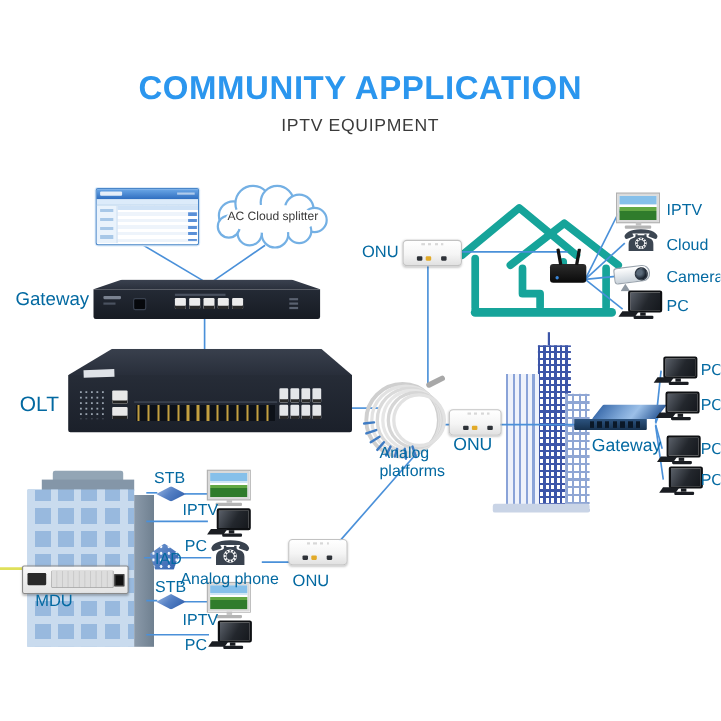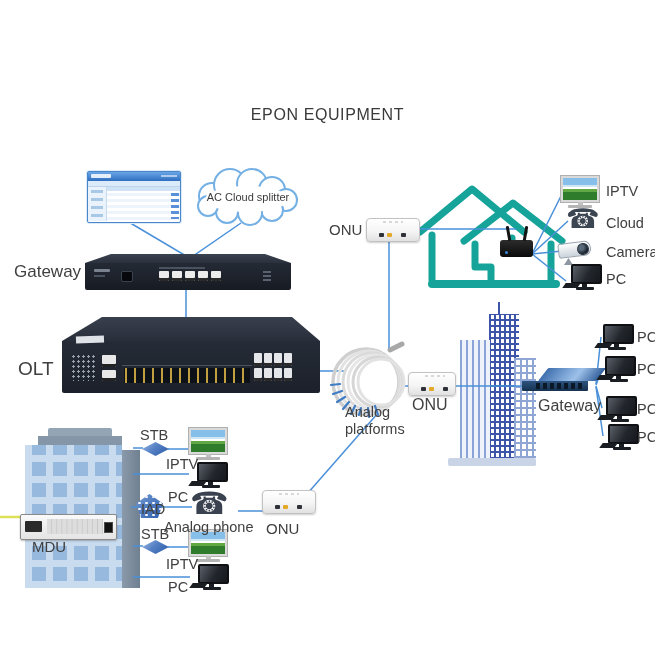--- a/index.html
+++ b/index.html
@@ -1,19 +1,19 @@
 <!DOCTYPE html>
 <html><head>
 <meta charset="utf-8">
 <style>
   html,body{margin:0;padding:0;background:#fff;}
   .stage{position:relative;width:655px;height:655px;background:#fff;overflow:hidden;
          font-family:"Liberation Sans",sans-serif;color:#3f3f3f;}
   .abs{position:absolute;}
-  .label{position:absolute;font-size:14.5px;color:#404040;white-space:nowrap;z-index:6;}
+  .label{position:absolute;font-size:14.5px;color:#0369a1;white-space:nowrap;z-index:6;}
   .label-lg{font-size:17px;}
   
   .title{position:absolute;top:64px;left:0;width:100%;text-align:center;
          font-size:30px;font-weight:bold;color:#2b96ee;letter-spacing:.5px;z-index:6;}
   .subtitle{position:absolute;top:106px;left:0;width:100%;text-align:center;
             font-size:16px;color:#3a3a3a;letter-spacing:.6px;z-index:6;}
   
   .layer-illus{z-index:1;} svg.wires{position:absolute;left:0;top:0;z-index:2;}
   .dev{position:absolute;z-index:3;}
   
@@ -144,21 +144,22 @@
   .mdu-label-block{position:absolute;left:4px;top:6px;width:17px;height:11px;background:#2a2a2a;border-radius:1px;}
   .mdu-ports{position:absolute;left:26px;top:4px;width:56px;height:15px;background:#141414;
      background-image:linear-gradient(#ddd 0 0);background-size:5px 5px;background-repeat:space;}
   .mdu-uplink{position:absolute;right:3px;top:7px;width:7px;height:9px;background:#111;border:1px solid #4a4a4a;}
 </style>
 </head>
 <body>
 
 <div class="stage">
 
-  <div class="subtitle">EPON EQUIPMENT</div>
+  <div class="title">COMMUNITY APPLICATION</div>
+  <div class="subtitle">IPTV EQUIPMENT</div>
 
   <div class="abs towers layer-illus">
     <div class="tB"></div>
     <div class="tA"></div>
     <div class="tC"></div>
     <div class="t-base"></div>
   </div>
 
   <div class="abs building layer-illus">
     <div class="b-roof1"></div>

